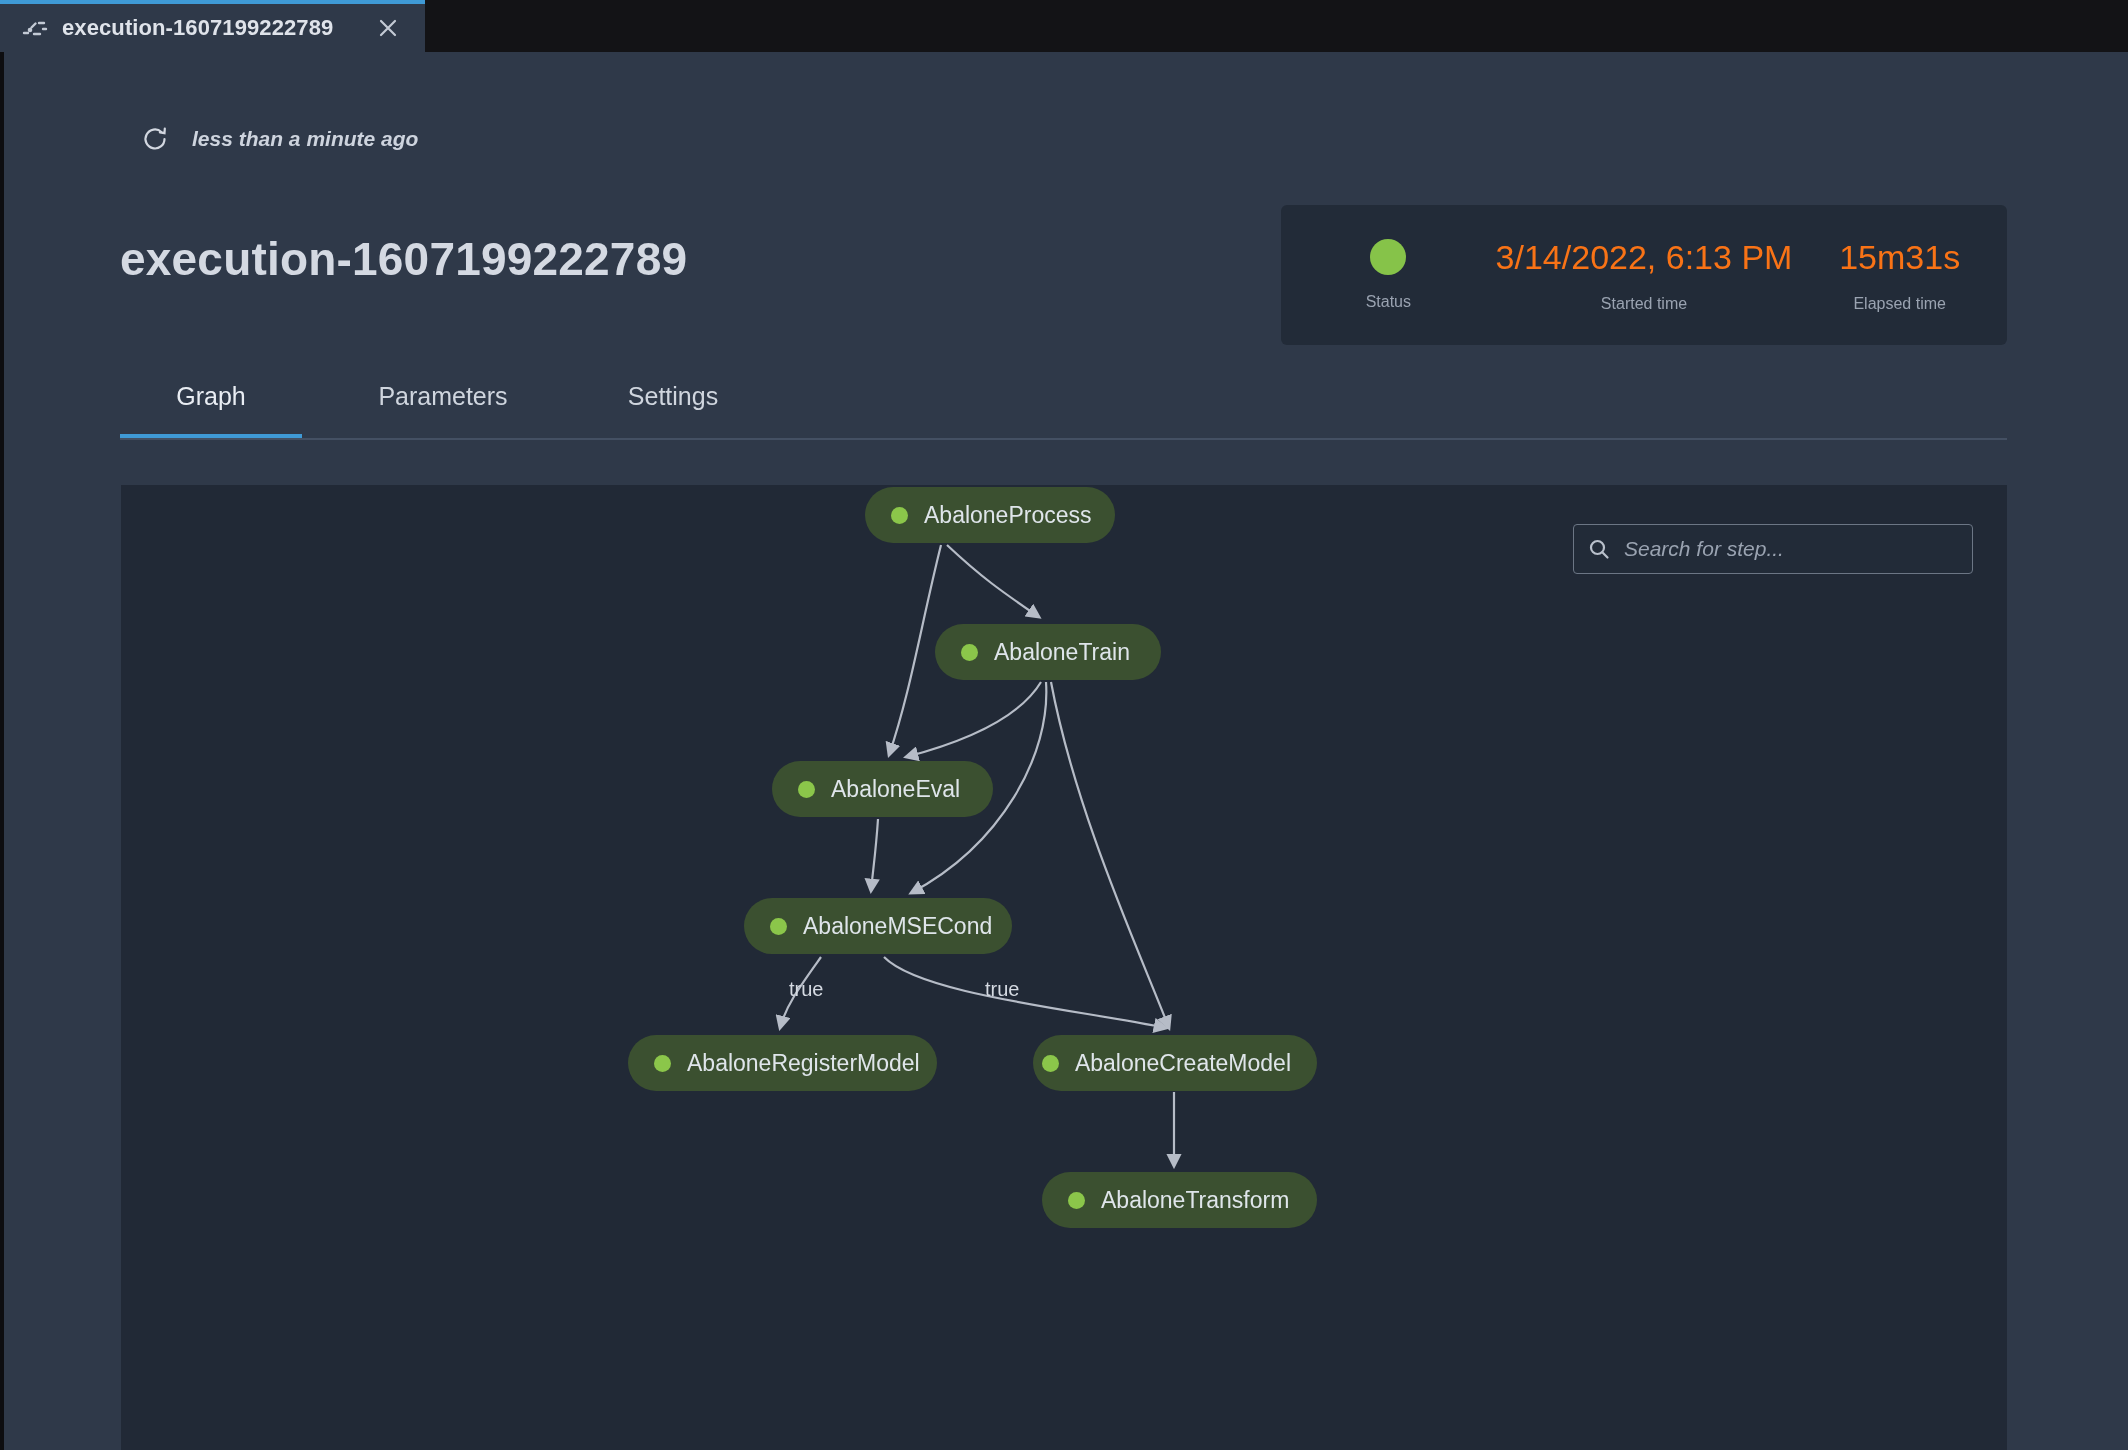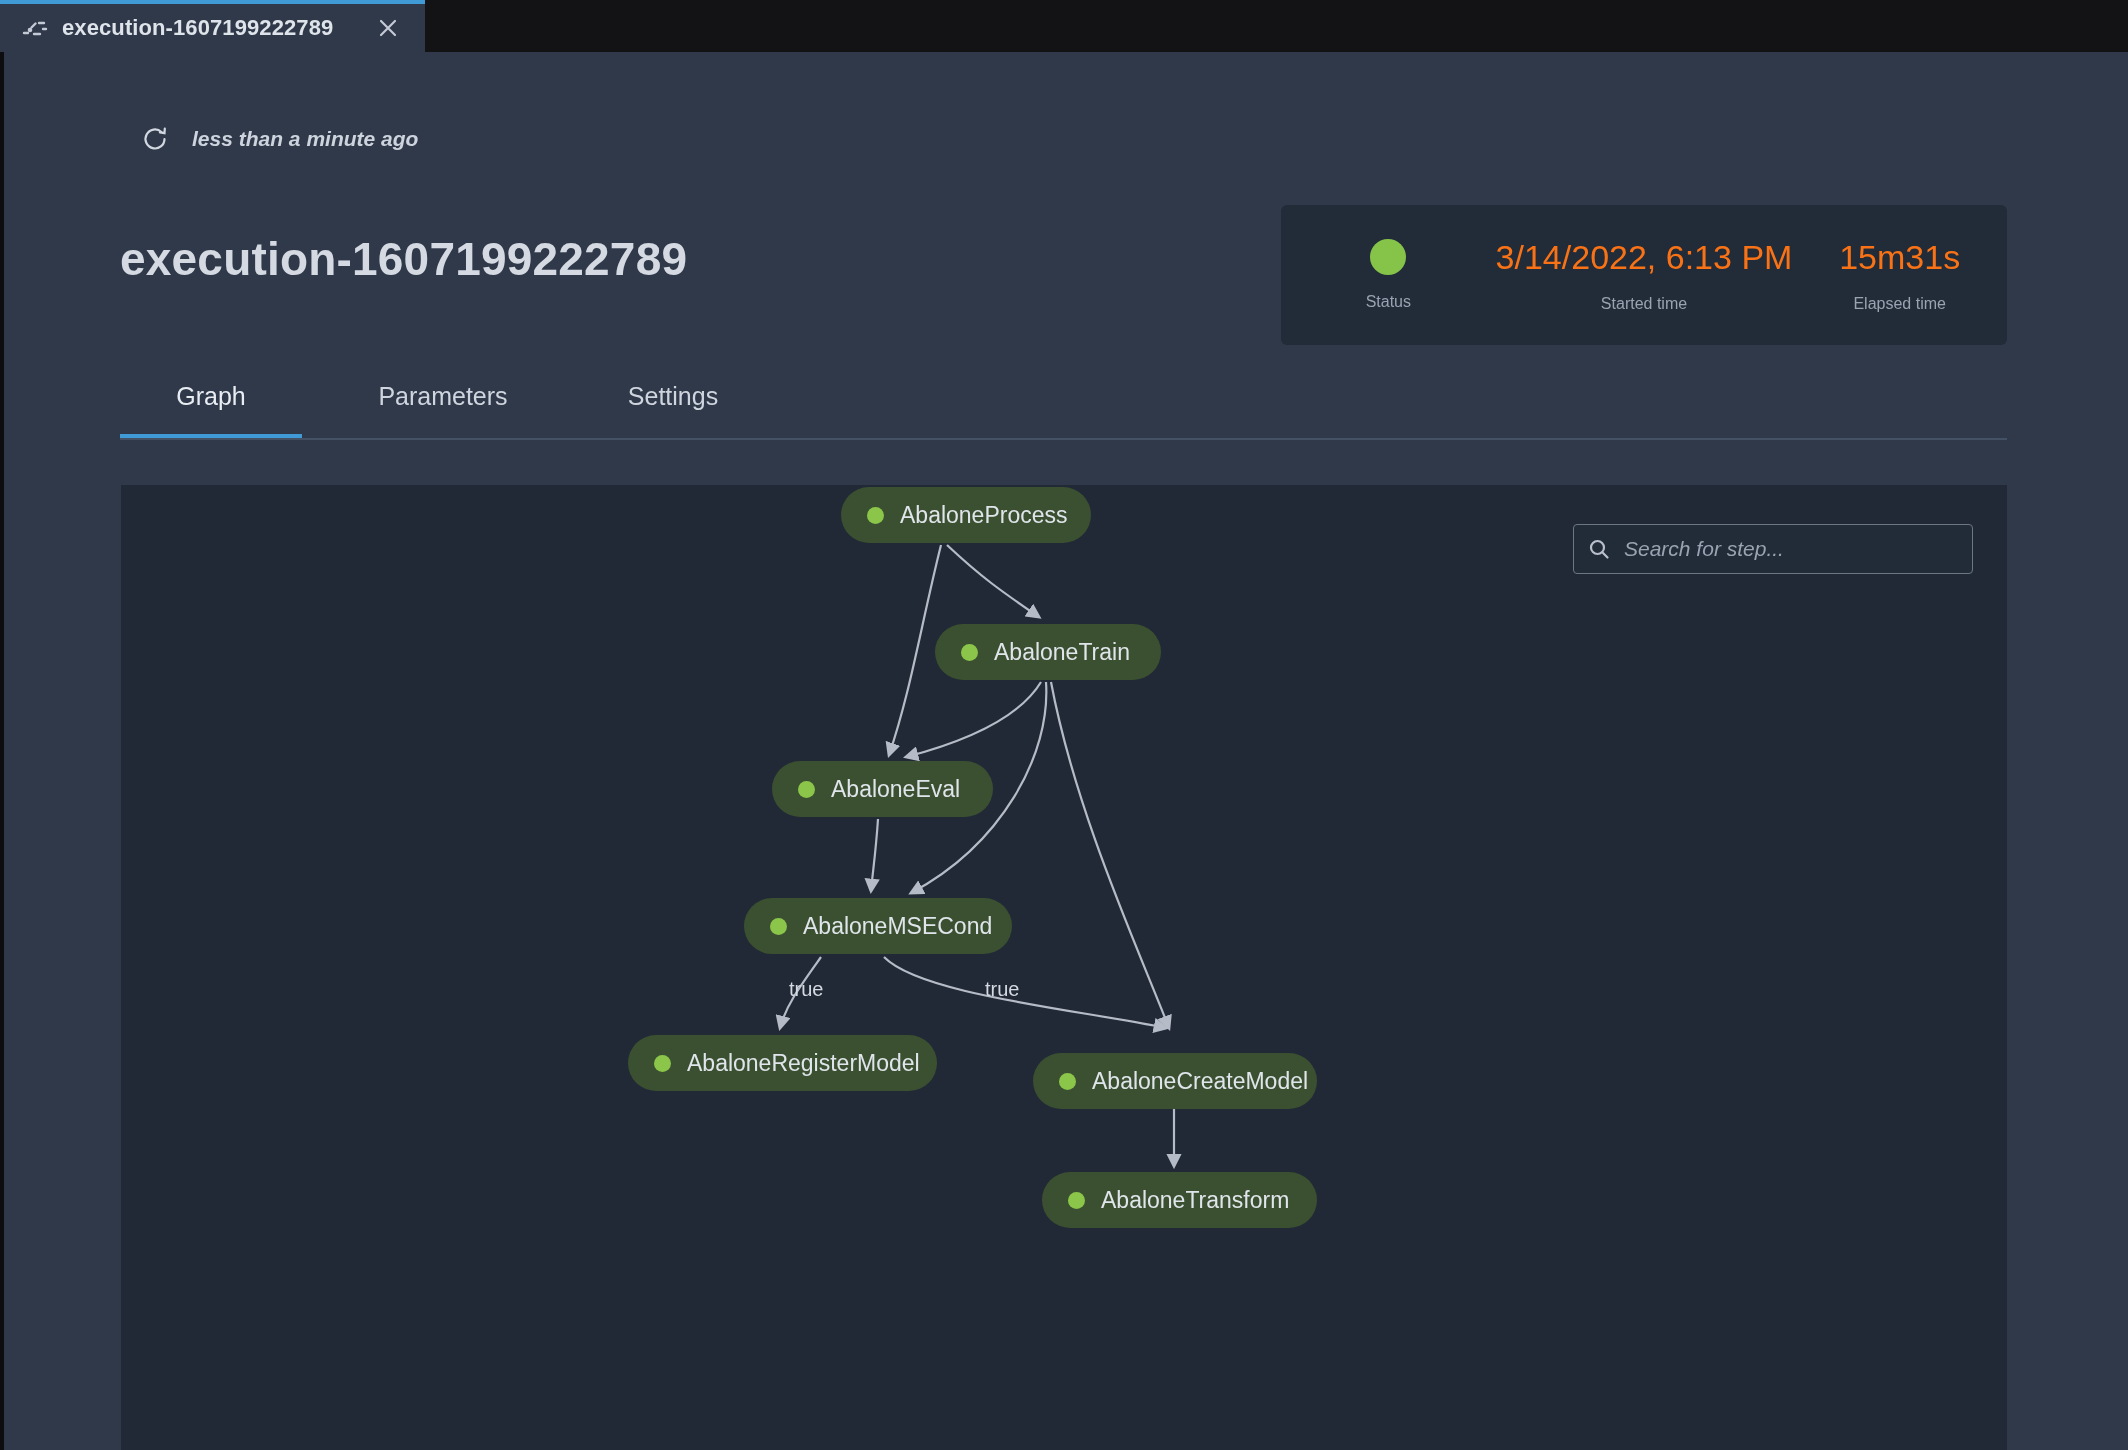--- a/index.html
+++ b/index.html
@@ -312,41 +312,41 @@
     <div class="search-box">
       <span>
         <svg viewBox="0 0 22 22" width="22" height="22" fill="none" stroke="currentColor" stroke-width="2.2" stroke-linecap="round">
           <circle cx="9.5" cy="9.5" r="6.5"></circle>
             <path d="M14.3 14.3 L19.5 19.5"></path>
         </svg>
       </span>
       <input class="search-input" type="text" placeholder="Search for step..." style="">
     </div>
 
-    <div class="node" style="left:720px; top:2px;   width:250px;">
+    <div class="node" style="left:744px; top:2px;   width:250px;">
       <span class="node-dot"></span>
       <span class="node-label">AbaloneProcess</span>
     </div>
     <div class="node" style="left:814px; top:139px; width:226px;">
       <span class="node-dot"></span>
       <span class="node-label">AbaloneTrain</span>
     </div>
     <div class="node" style="left:651px; top:276px; width:221px;">
       <span class="node-dot"></span>
       <span class="node-label">AbaloneEval</span>
     </div>
     <div class="node" style="left:623px; top:413px; width:268px;">
       <span class="node-dot"></span>
       <span class="node-label">AbaloneMSECond</span>
     </div>
     <div class="node" style="left:507px; top:550px; width:309px;">
       <span class="node-dot"></span>
       <span class="node-label">AbaloneRegisterModel</span>
     </div>
-    <div class="node" style="left:912px; top:568px; width:284px;">
+    <div class="node" style="left:912px; top:550px; width:284px;justify-content:flex-end;">
       <span class="node-dot"></span>
       <span class="node-label">AbaloneCreateModel</span>
     </div>
     <div class="node" style="left:921px; top:687px; width:275px;">
       <span class="node-dot"></span>
       <span class="node-label">AbaloneTransform</span>
     </div>
 
     <span class="edge-label" style="left:668px; top:493px;">true</span>
     <span class="edge-label" style="left:864px; top:493px;">true</span>

